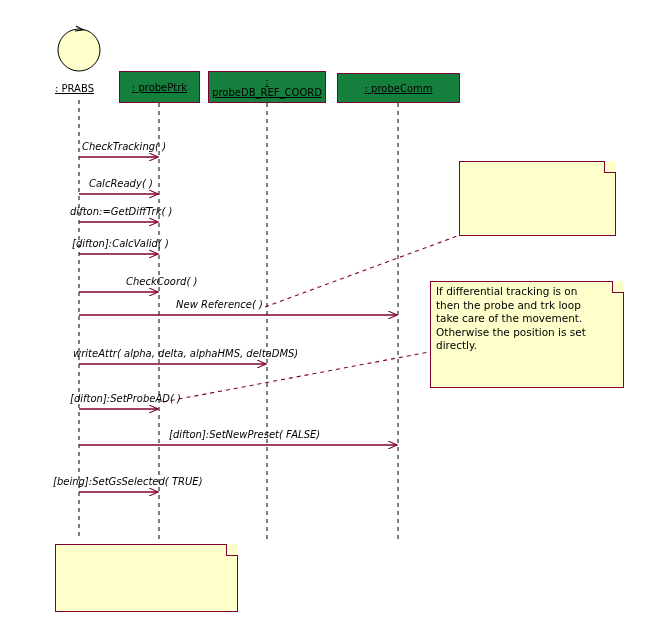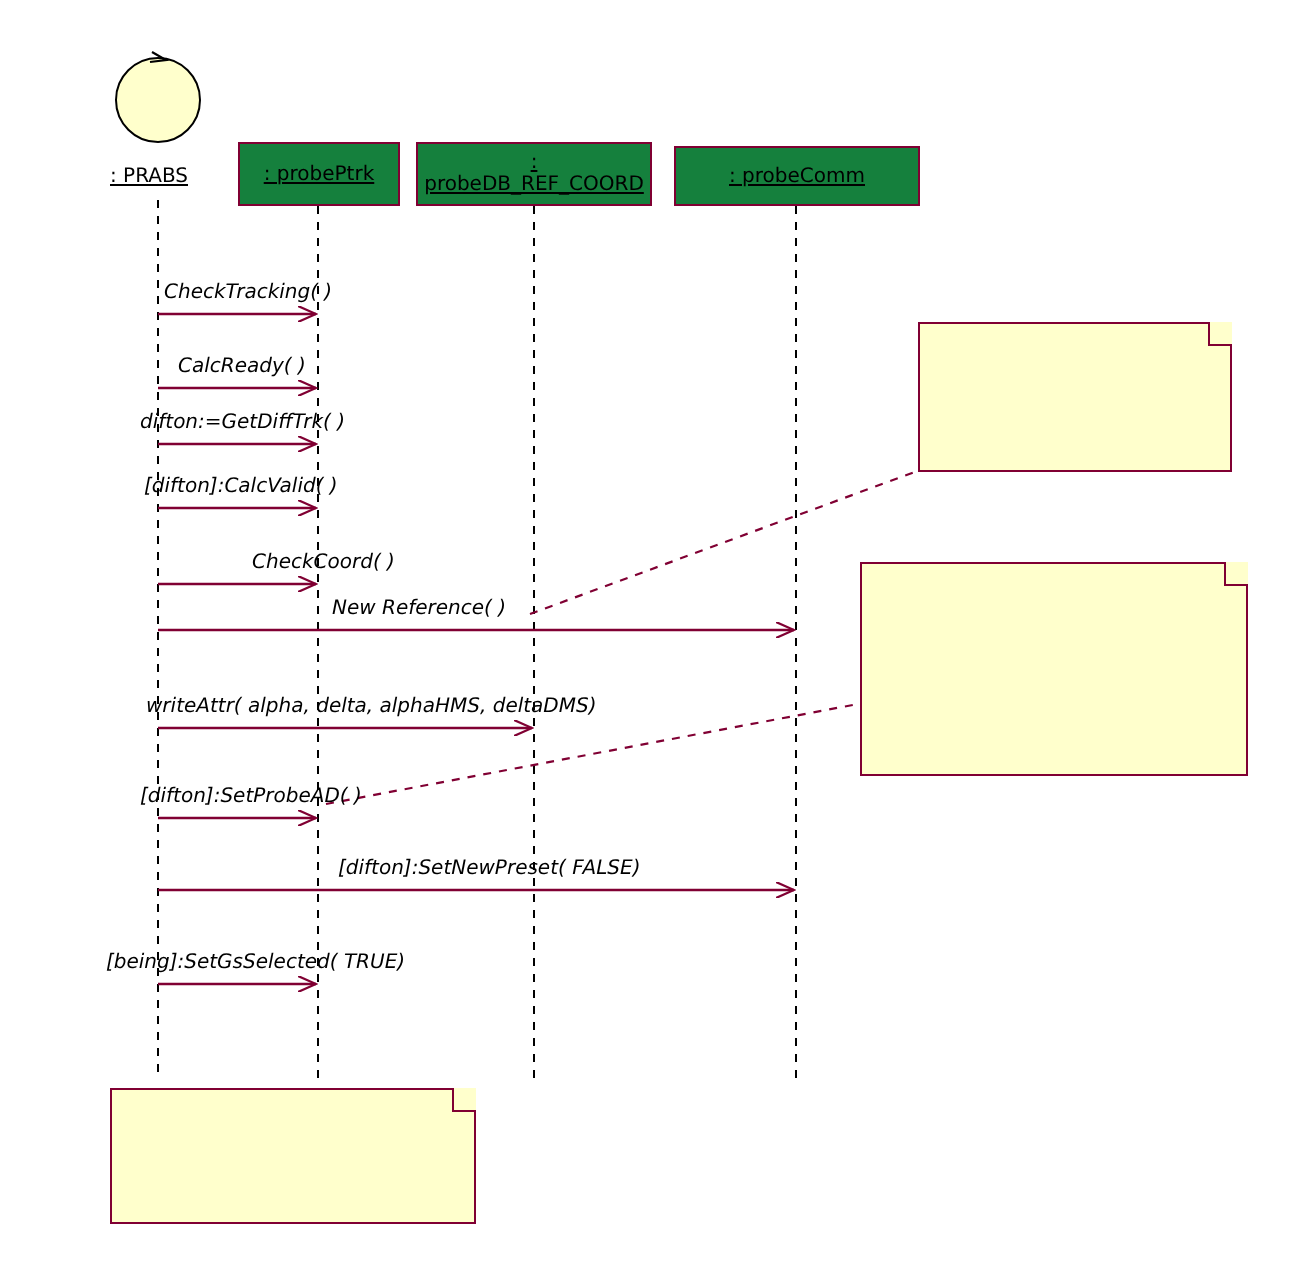--- a/index.html
+++ b/index.html
@@ -140,32 +140,37 @@
         <div class="participant-name">: probeComm</div>
       </div>
     </div>
 
   <div id="message-labels-host">
       <div class="msg-label" style="left: 82px; top: 141px;">CheckTracking( )</div>
       <div class="msg-label" style="left: 89px; top: 178px;">CalcReady( )</div>
       <div class="msg-label" style="left: 70px; top: 206px; text-align: right;">difton:=GetDiffTrk( )</div>
       <div class="msg-label" style="left: 72px; top: 238px;">[difton]:CalcValid( )</div>
       <div class="msg-label" style="left: 85px; top: 276px; margin-left: 41px;">CheckCoord( )</div>
-      <div class="msg-label" style="left: 166px; top: 299px;">New Reference( )</div>
+      <div class="msg-label" style="left: 176px; top: 299px;">New Reference( )</div>
       <div class="msg-label" style="left: 73px; top: 348px;">writeAttr( alpha, delta, alphaHMS, deltaDMS)</div>
       <div class="msg-label" style="left: 70px; top: 393px;">[difton]:SetProbeAD( )</div>
       <div class="msg-label" style="left: 169px; top: 429px;">[difton]:SetNewPreset( FALSE)</div>
       <div class="msg-label" style="left: 53px; top: 476px;">[being]:SetGsSelected( TRUE)</div>
     </div>
 
   <div id="notes-host">
       <div class="note-box" style="left: 459px; top: 161px; width: 157px; height: 75px;">
         <div class="note-fold"></div>
       </div>
       <div class="note-box" style="left: 430px; top: 281px; width: 194px; height: 107px;">
+        <div class="note-text">If differential tracking is on
+then the probe and trk loop
+take care of the movement.
+Otherwise the position is set
+directly.</div>
         <div class="note-fold"></div>
       </div>
       <div class="note-box" style="left: 55px; top: 544px; width: 183px; height: 68px;">
         <div class="note-fold"></div>
       </div>
     </div>
 
 </div>
 
 </body></html>

